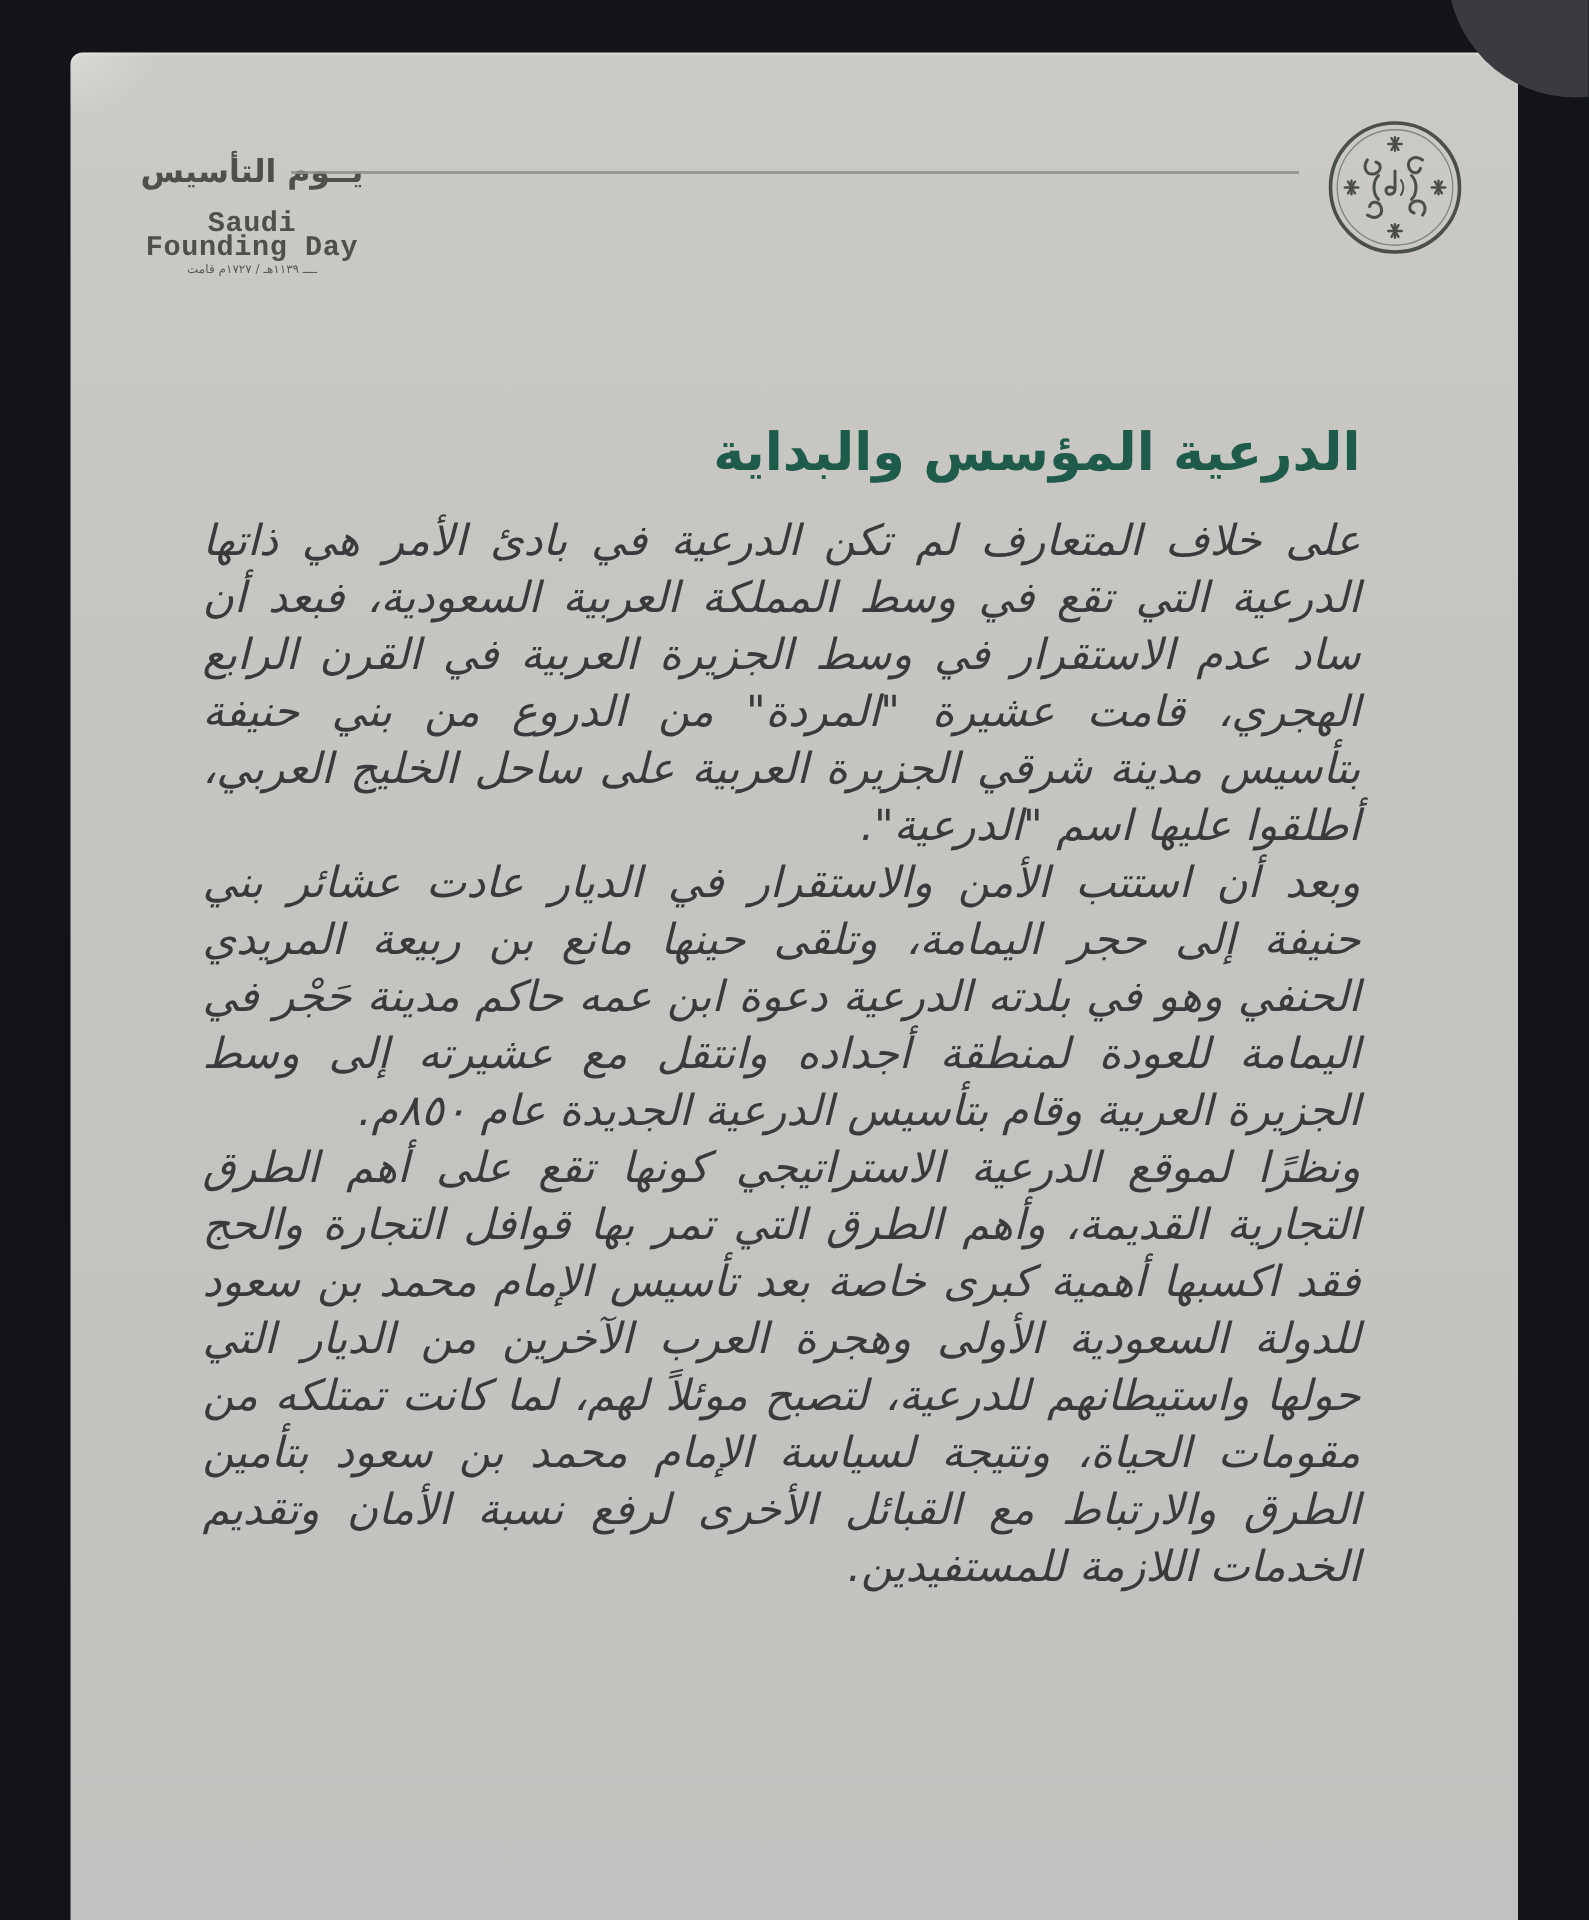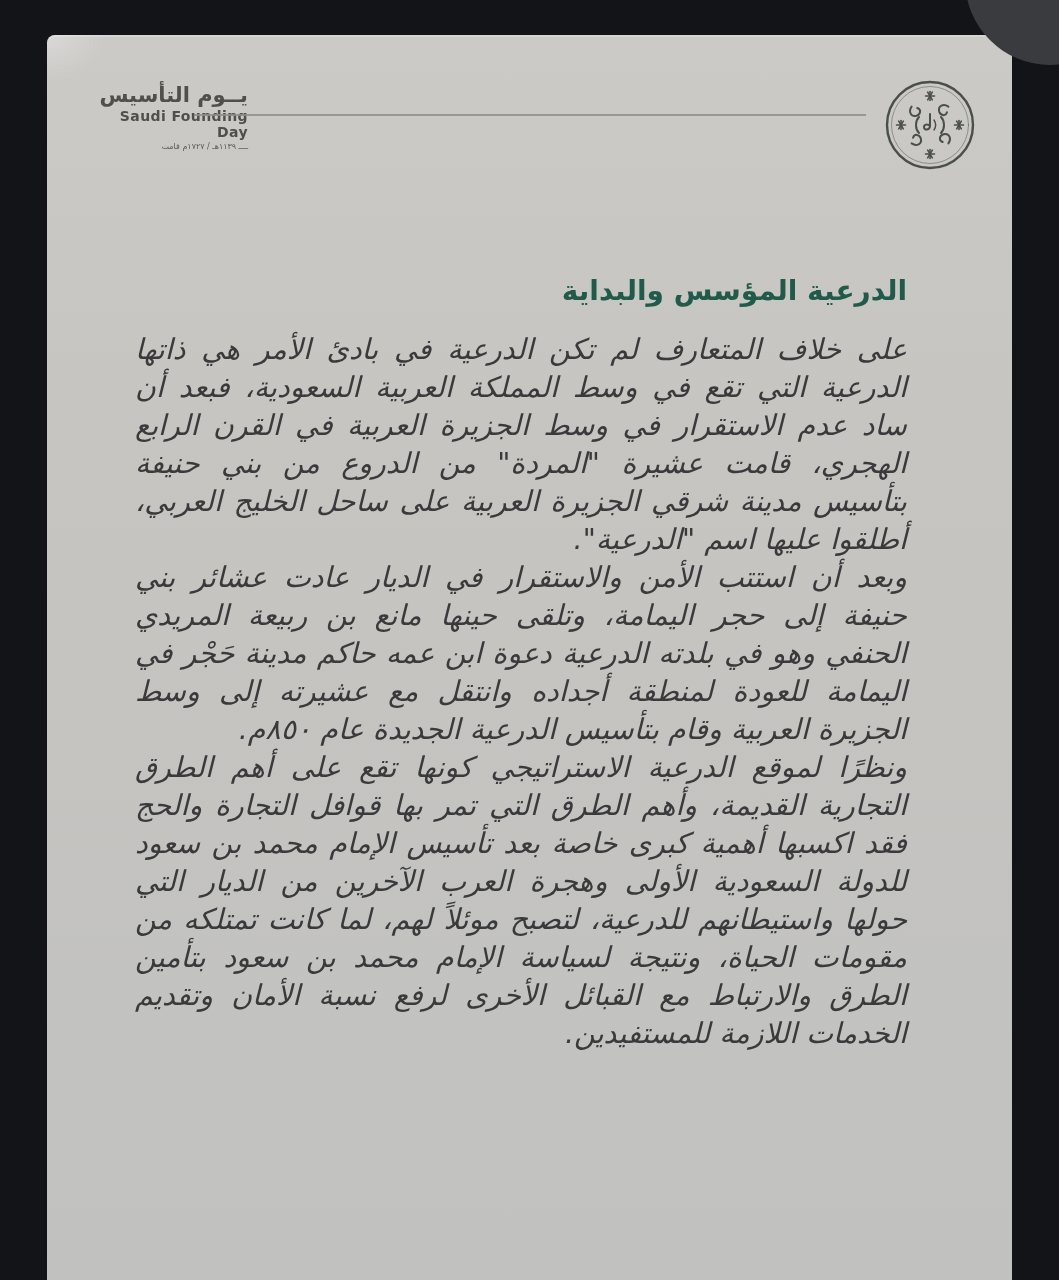--- a/index.html
+++ b/index.html
@@ -20,35 +20,35 @@
     border-top-left-radius:8px;z-index:2;
     box-shadow:inset 0 2px 0 rgba(255,255,255,.22);
   }
   .paper::after{
     content:"";position:absolute;left:0;top:0;width:60px;height:46px;
     border-top-left-radius:8px;
     background:radial-gradient(ellipse at 0 0,rgba(255,255,255,.28),rgba(255,255,255,0) 70%);
     pointer-events:none;
   }
   
-  .logo{position:absolute;left:41px;top:48px;width:160px;text-align:right;color:var(--ink2,#4e5049);}
+  .logo{position:absolute;left:41px;top:67px;width:160px;text-align:center;color:var(--ink2,#4e5049);}
   .logo-ar{font-size:21px;font-weight:700;direction:rtl;letter-spacing:0;line-height:24px;}
-  .logo-en{font-size:14px;font-weight:700;letter-spacing:.4px;line-height:16px;margin-top:1px;}
+  .logo-en{font-size:19px;font-weight:700;letter-spacing:.4px;line-height:16px;margin-top:15px;font-family:Liberation Mono, monospace;}
   .logo-dates{font-size:8px;direction:rtl;line-height:10px;margin-top:2px;color:#5a5c55;}
   .rule{position:absolute;left:147px;top:79px;width:672px;height:2px;background:#8e8e8a;opacity:.85;}
   .emblem{position:absolute;left:836px;top:43px;width:94px;height:94px;}
   .emblem svg{width:100%;height:100%;}
   
   .content{
     position:absolute;top:234px;left:88px;width:772px;
     direction:rtl;
   }
   .title{
-    margin:0 0 18px 0;
-    font-size:28px;font-weight:700;color:var(--accent,#1f5b4a);
+    margin:11px 0 18px 0;
+    font-size:35px;font-weight:700;color:var(--accent,#1f5b4a);
     text-align:right;line-height:44px;
   }
   .content p{
     margin:0;
     font-size:28.5px;line-height:38px;color:var(--ink,#3a3a3d);
     text-align:justify;text-justify:inter-word;
     font-weight:500;
     font-style:italic;
   }
 </style>

